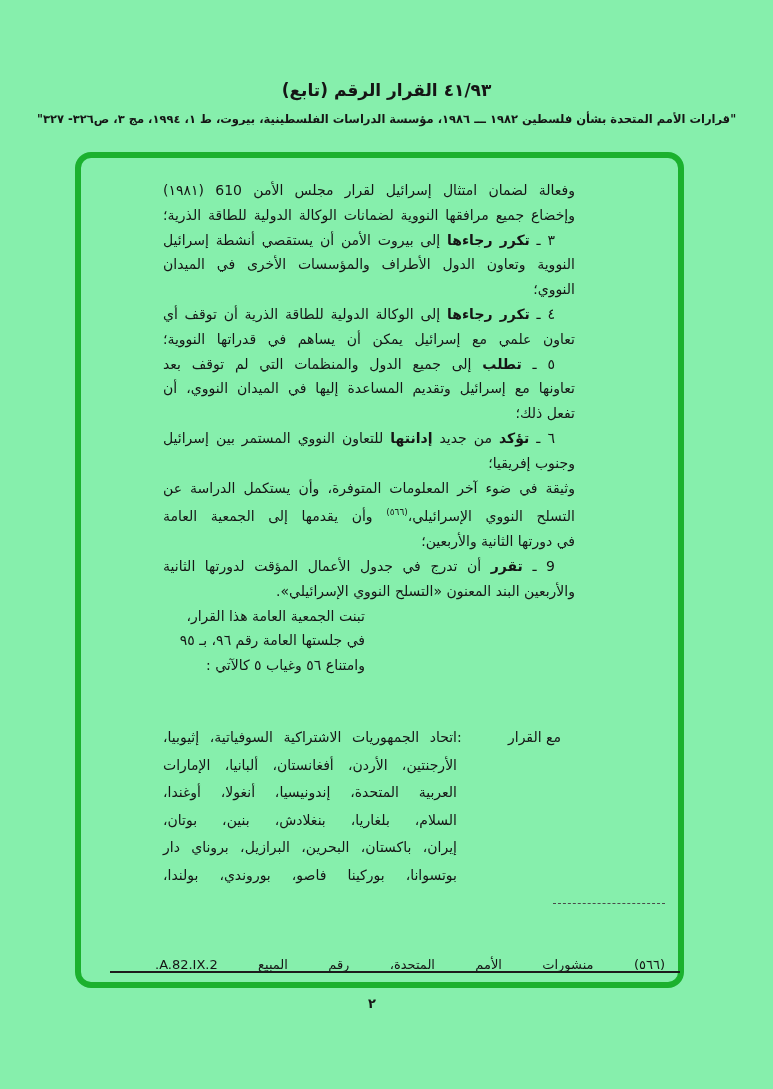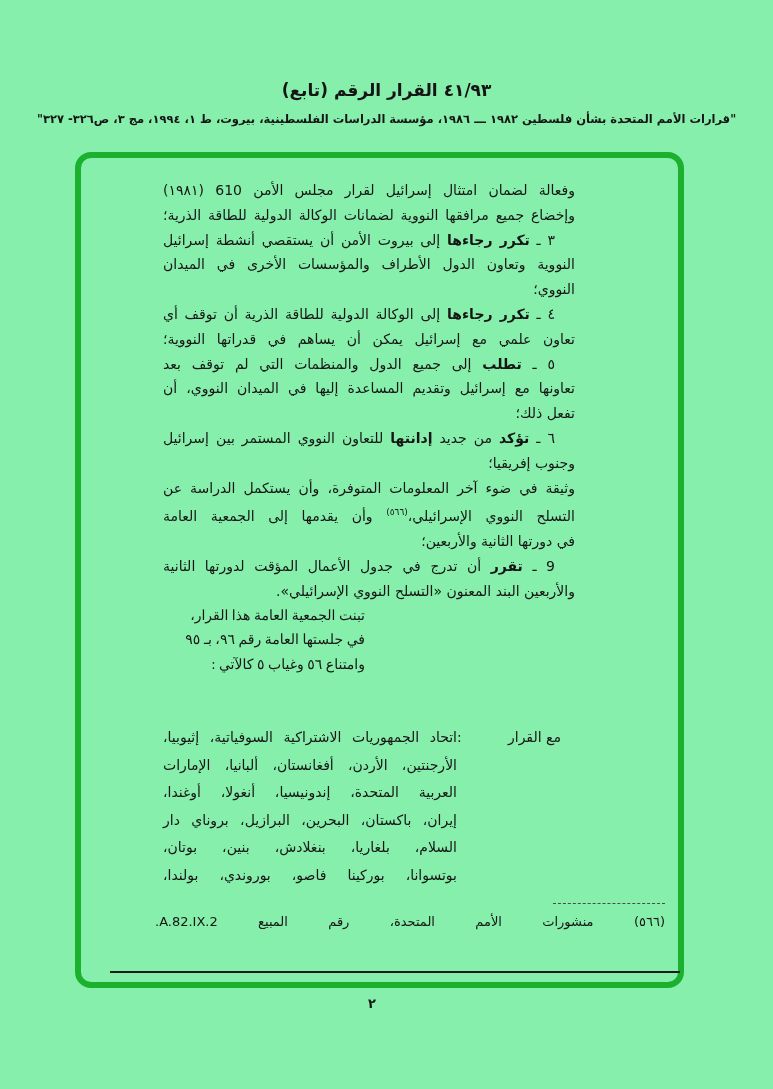--- a/index.html
+++ b/index.html
@@ -20,34 +20,34 @@
 
   
   .res-body{position:absolute;top:178px;right:198px;width:412px;direction:rtl;
     font-size:14px;line-height:24.8px;text-align:right;}
   .line{min-height:24.8px;}
   .line.fill{text-align:justify;text-align-last:justify;}
   .line.indent{padding-right:20px;}
   .b{font-weight:bold;}
   .sup{font-size:9px;vertical-align:6px;}
   .block.narrow{width:212px;margin-right:210px;}
-  .block.narrow .line{text-align:right;text-align-last:right;font-family:Liberation Serif, serif;}
+  .block.narrow .line{text-align:right;text-align-last:right;}
 
   
   .vote{position:absolute;top:724px;right:198px;width:412px;direction:rtl;
     display:flex;font-size:14px;line-height:27.5px;}
   .vote-label-cell{flex:0 0 118px;display:flex;justify-content:space-between;
     padding-right:14px;box-sizing:border-box;}
   .vote-list{flex:0 0 294px;}
   .vote-list .line{text-align:justify;text-align-last:justify;min-height:27.5px;}
 
   
   .footnote-sep{position:absolute;top:903px;right:108px;width:112px;
     border-top:1.6px dashed #4a4a4a;}
-  .footnote{position:absolute;top:912px;right:108px;width:510px;direction:rtl;
+  .footnote{position:absolute;top:955px;right:108px;width:510px;direction:rtl;
     font-size:13px;line-height:20px;text-align:justify;text-align-last:justify;
     word-spacing:5px;}
 
   
   .page-edge-line{position:absolute;left:110px;top:971px;width:570px;height:2px;
     background:#1c1c1c;}
 
   
   .page-number{position:absolute;top:996px;left:0;width:744px;text-align:center;
     font-size:13px;font-weight:bold;}
@@ -108,22 +108,22 @@
 
   <div class="vote">
     <div class="vote-label-cell">
       <span>مع القرار</span>
       <span>:</span>
     </div>
     <div class="vote-list">
         <div class="line">اتحاد الجمهوريات الاشتراكية السوفياتية، إثيوبيا،</div>
         <div class="line">الأرجنتين، الأردن، أفغانستان، ألبانيا، الإمارات</div>
         <div class="line">العربية المتحدة، إندونيسيا، أنغولا، أوغندا،</div>
+        <div class="line">السلام، بلغاريا، بنغلادش، بنين، بوتان،</div>
         <div class="line">إيران، باكستان، البحرين، البرازيل، بروناي دار</div>
-        <div class="line">السلام، بلغاريا، بنغلادش، بنين، بوتان،</div>
         <div class="line">بوتسوانا، بوركينا فاصو، بوروندي، بولندا،</div>
       </div>
   </div>
 
   <div class="footnote-sep"></div>
   <div class="footnote">(٥٦٦) منشورات الأمم المتحدة، رقم المبيع A.82.IX.2.</div>
 
   <div class="page-edge-line"></div>
 
   <div class="page-number">٢</div>

